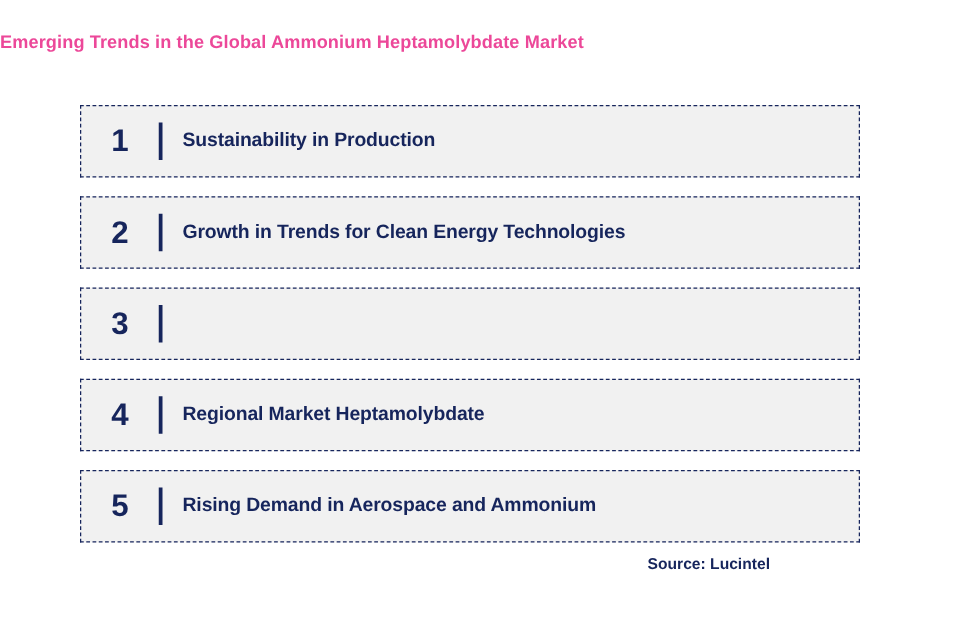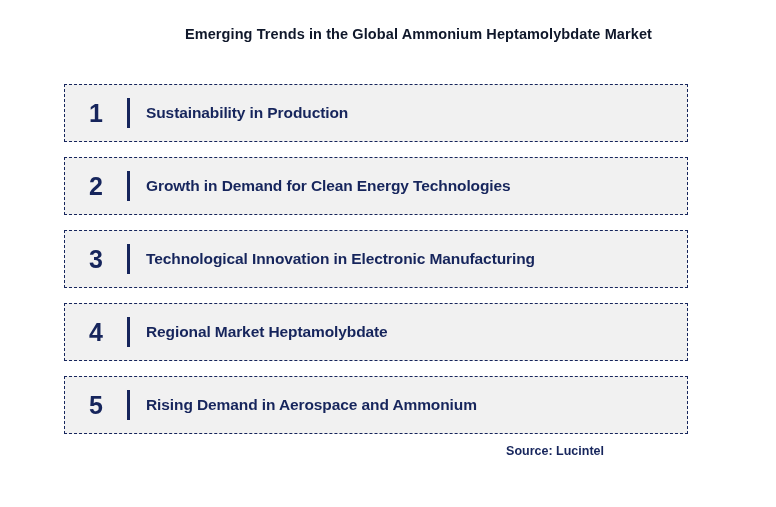--- a/index.html
+++ b/index.html
@@ -18,24 +18,24 @@
     position: relative;
     width: 776px;
     height: 507px;
     box-sizing: border-box;
   }
   .title {
     position: absolute;
     top: 26px;
     left: 0;
     width: 652px;
-    text-align: right;
+    text-align: left;
     font-size: 14.5px;
     font-weight: bold;
-    color: #0f172a;
+    color: #ec4899;
     letter-spacing: 0.1px;
   }
   .trend-list {
     position: absolute;
     top: 84px;
     left: 64px;
     width: 624px;
   }
   .trend-row {
     position: relative;
@@ -69,21 +69,21 @@
     padding-left: 16px;
     font-size: 15.5px;
     font-weight: bold;
     color: #16255c;
     letter-spacing: -0.1px;
     text-align: right;
   }
   .source {
     position: absolute;
     top: 444px;
-    left: 4px;
+    left: 16px;
     width: 600px;
     text-align: right;
     font-size: 12.5px;
     font-weight: bold;
     color: #16255c;
   }
 </style>
 </head>
 <body>
 
@@ -95,27 +95,26 @@
 
     <div class="trend-row">
       <div class="rank">1</div>
       <div class="divider"></div>
       <div class="trend-label">Sustainability in Production</div>
     </div>
 
     <div class="trend-row">
       <div class="rank">2</div>
       <div class="divider"></div>
-      <div class="trend-label">Growth in Demand for Clean Energy Technologies</div>
+      <div class="trend-label">Growth in Trends for Clean Energy Technologies</div>
     </div>
 
     <div class="trend-row">
       <div class="rank">3</div>
       <div class="divider"></div>
-      <div class="trend-label">Technological Innovation in Electronic Manufacturing</div>
     </div>
 
     <div class="trend-row">
       <div class="rank">4</div>
       <div class="divider"></div>
       <div class="trend-label">Regional Market Heptamolybdate</div>
     </div>
 
     <div class="trend-row">
       <div class="rank">5</div>

